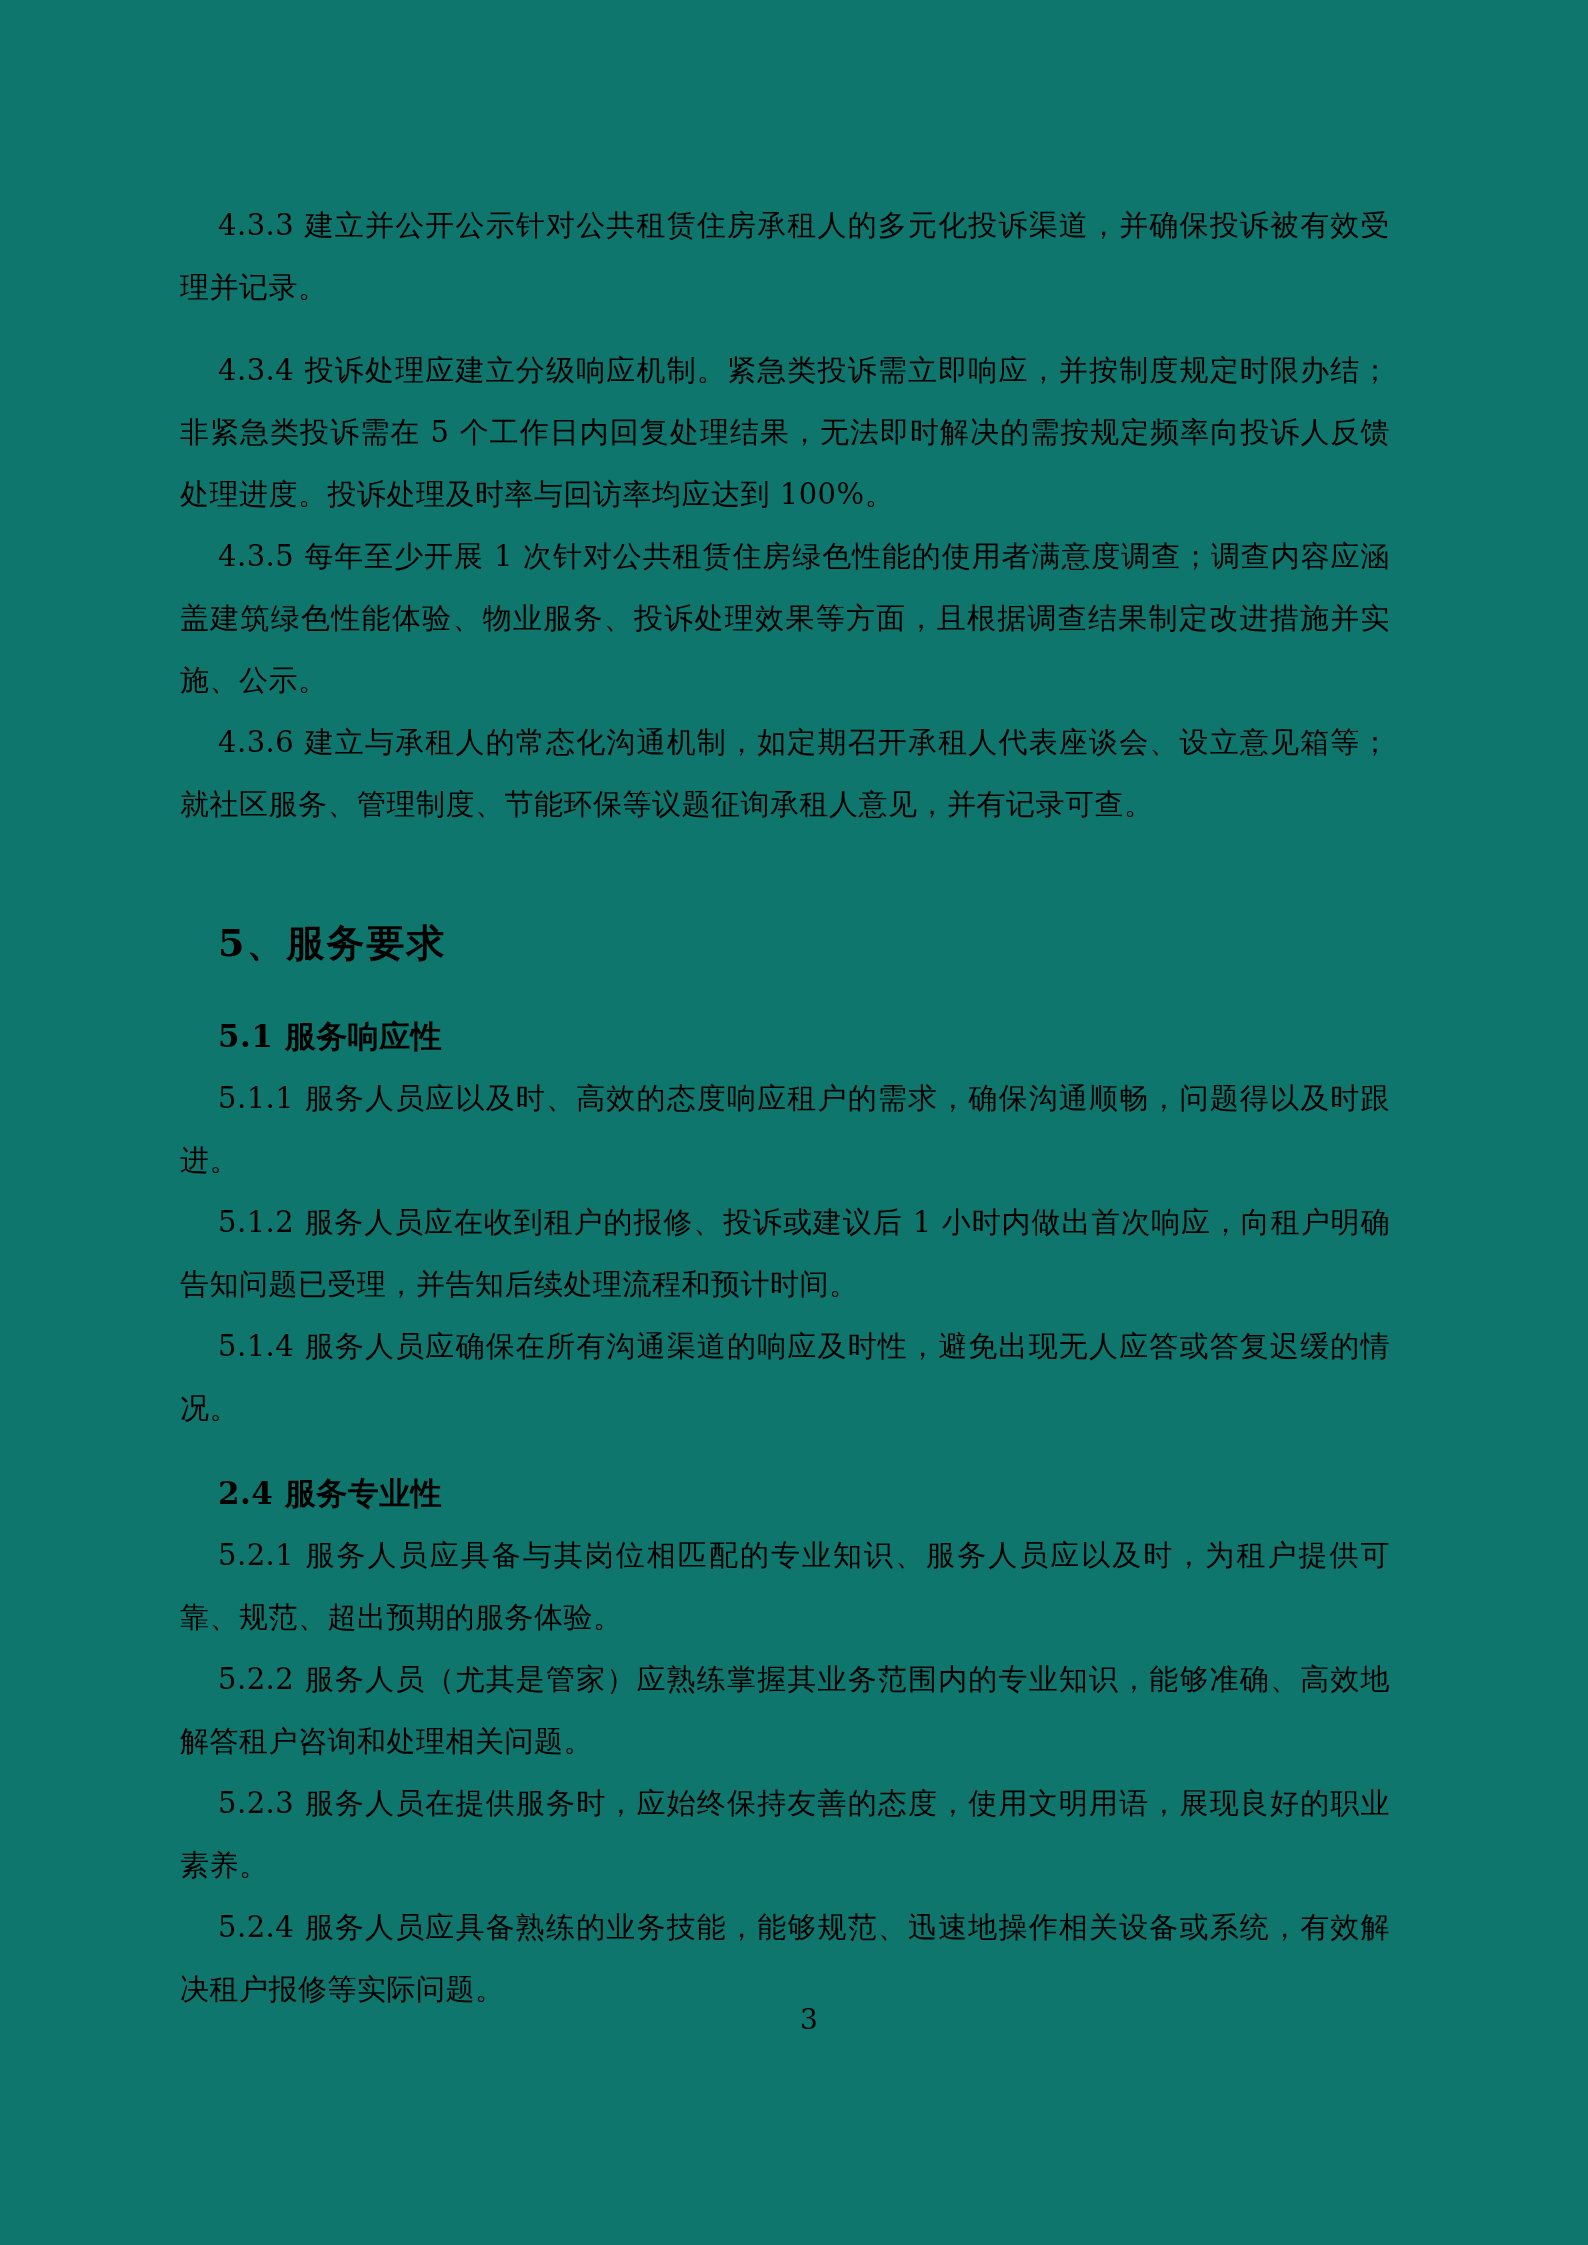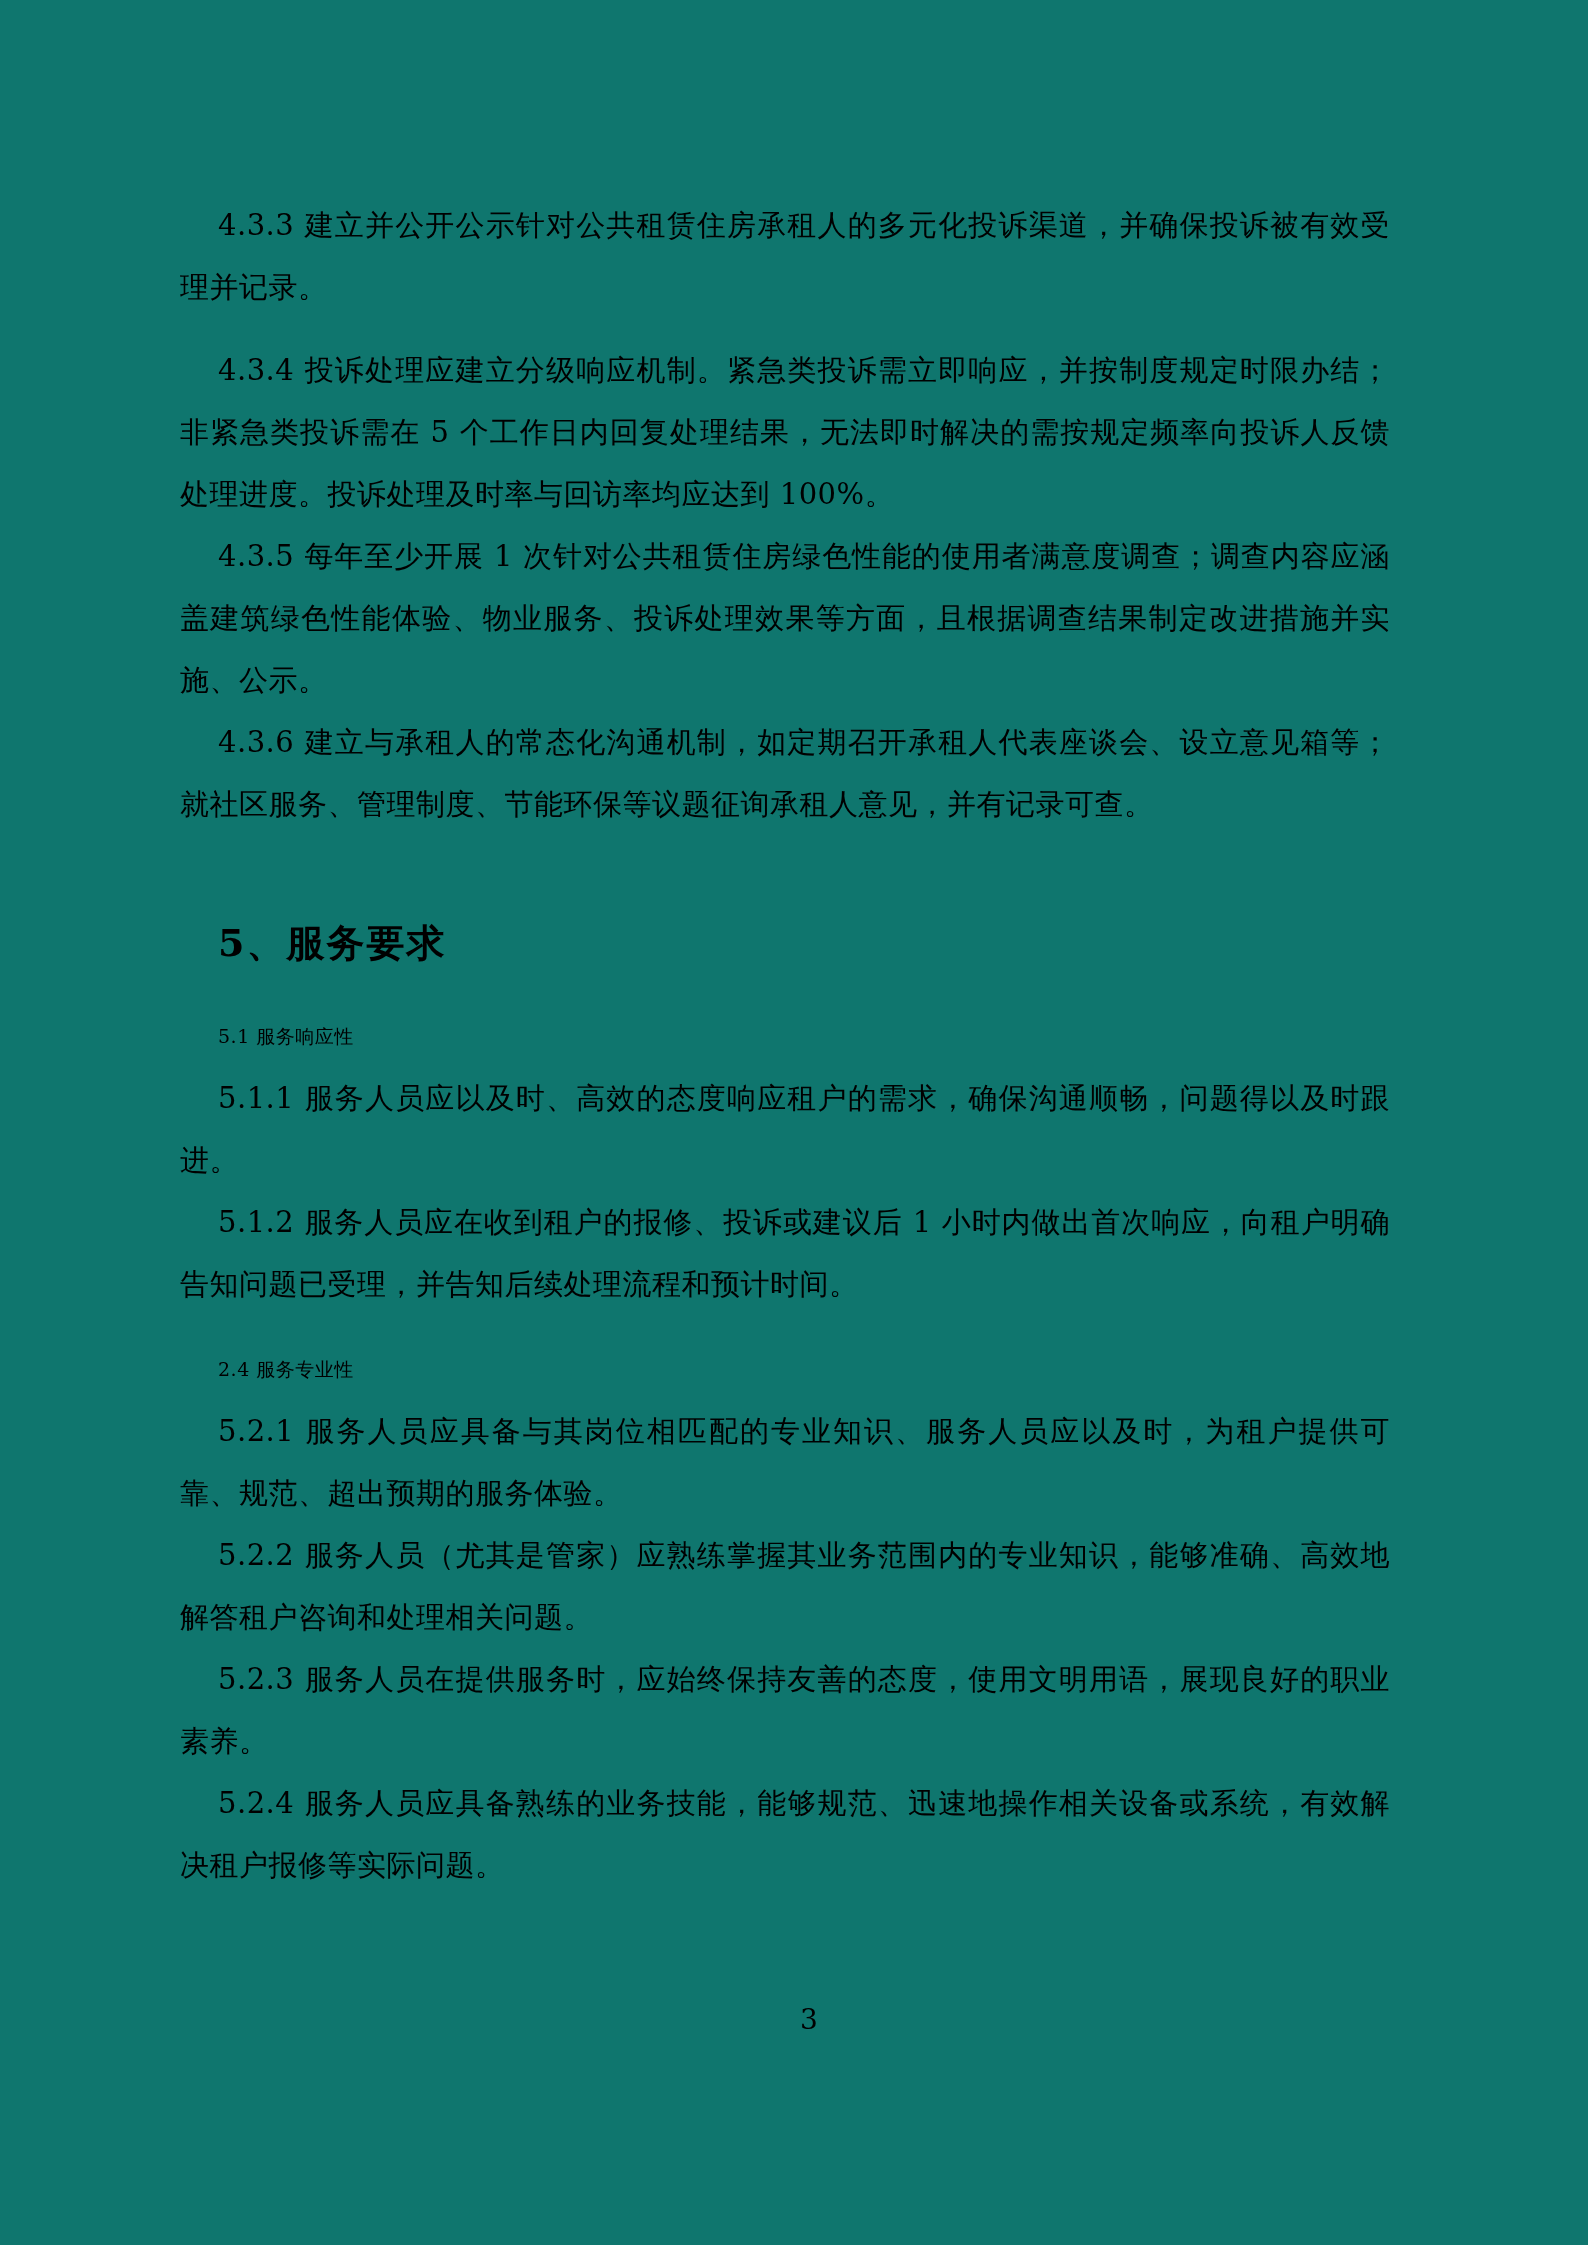--- a/index.html
+++ b/index.html
@@ -37,23 +37,23 @@
   }
   .h1 {
     font-size: 38px;
     line-height: 60px;
     font-weight: 700;
     margin: 78px 0 32px 0;
     text-indent: 38px;
     letter-spacing: 2px;
   }
   .h2 {
-    font-size: 19px;
+    font-size: 31px;
     line-height: 62px;
-    font-weight: 400;
+    font-weight: 700;
     margin: 0;
     text-indent: 38px;
     letter-spacing: 0.5px;
   }
   .gap-before {
     margin-top: 23px;
   }
   .page-number {
     position: absolute;
     left: 0;
@@ -74,20 +74,21 @@
     <p class="body-para gap-after">4.3.3 建立并公开公示针对公共租赁住房承租人的多元化投诉渠道，并确保投诉被有效受理并记录。</p>
     <p class="body-para">4.3.4 投诉处理应建立分级响应机制。紧急类投诉需立即响应，并按制度规定时限办结；非紧急类投诉需在 5 个工作日内回复处理结果，无法即时解决的需按规定频率向投诉人反馈处理进度。投诉处理及时率与回访率均应达到 100%。</p>
     <p class="body-para">4.3.5 每年至少开展 1 次针对公共租赁住房绿色性能的使用者满意度调查；调查内容应涵盖建筑绿色性能体验、物业服务、投诉处理效果等方面，且根据调查结果制定改进措施并实施、公示。</p>
     <p class="body-para">4.3.6 建立与承租人的常态化沟通机制，如定期召开承租人代表座谈会、设立意见箱等；就社区服务、管理制度、节能环保等议题征询承租人意见，并有记录可查。</p>
 
     <h1 class="h1">5、服务要求</h1>
 
     <h2 class="h2">5.1 服务响应性</h2>
     <p class="body-para">5.1.1 服务人员应以及时、高效的态度响应租户的需求，确保沟通顺畅，问题得以及时跟进。</p>
     <p class="body-para">5.1.2 服务人员应在收到租户的报修、投诉或建议后 1 小时内做出首次响应，向租户明确告知问题已受理，并告知后续处理流程和预计时间。</p>
+    <p class="body-para">5.1.4 服务人员应确保在所有沟通渠道的响应及时性，避免出现无人应答或答复迟缓的情况。</p>
 
     <h2 class="h2 gap-before">2.4 服务专业性</h2>
     <p class="body-para">5.2.1 服务人员应具备与其岗位相匹配的专业知识、服务人员应以及时，为租户提供可靠、规范、超出预期的服务体验。</p>
     <p class="body-para">5.2.2 服务人员（尤其是管家）应熟练掌握其业务范围内的专业知识，能够准确、高效地解答租户咨询和处理相关问题。</p>
     <p class="body-para">5.2.3 服务人员在提供服务时，应始终保持友善的态度，使用文明用语，展现良好的职业素养。</p>
     <p class="body-para">5.2.4 服务人员应具备熟练的业务技能，能够规范、迅速地操作相关设备或系统，有效解决租户报修等实际问题。</p>
 
   </div>
 
   <div class="page-number">3</div>

